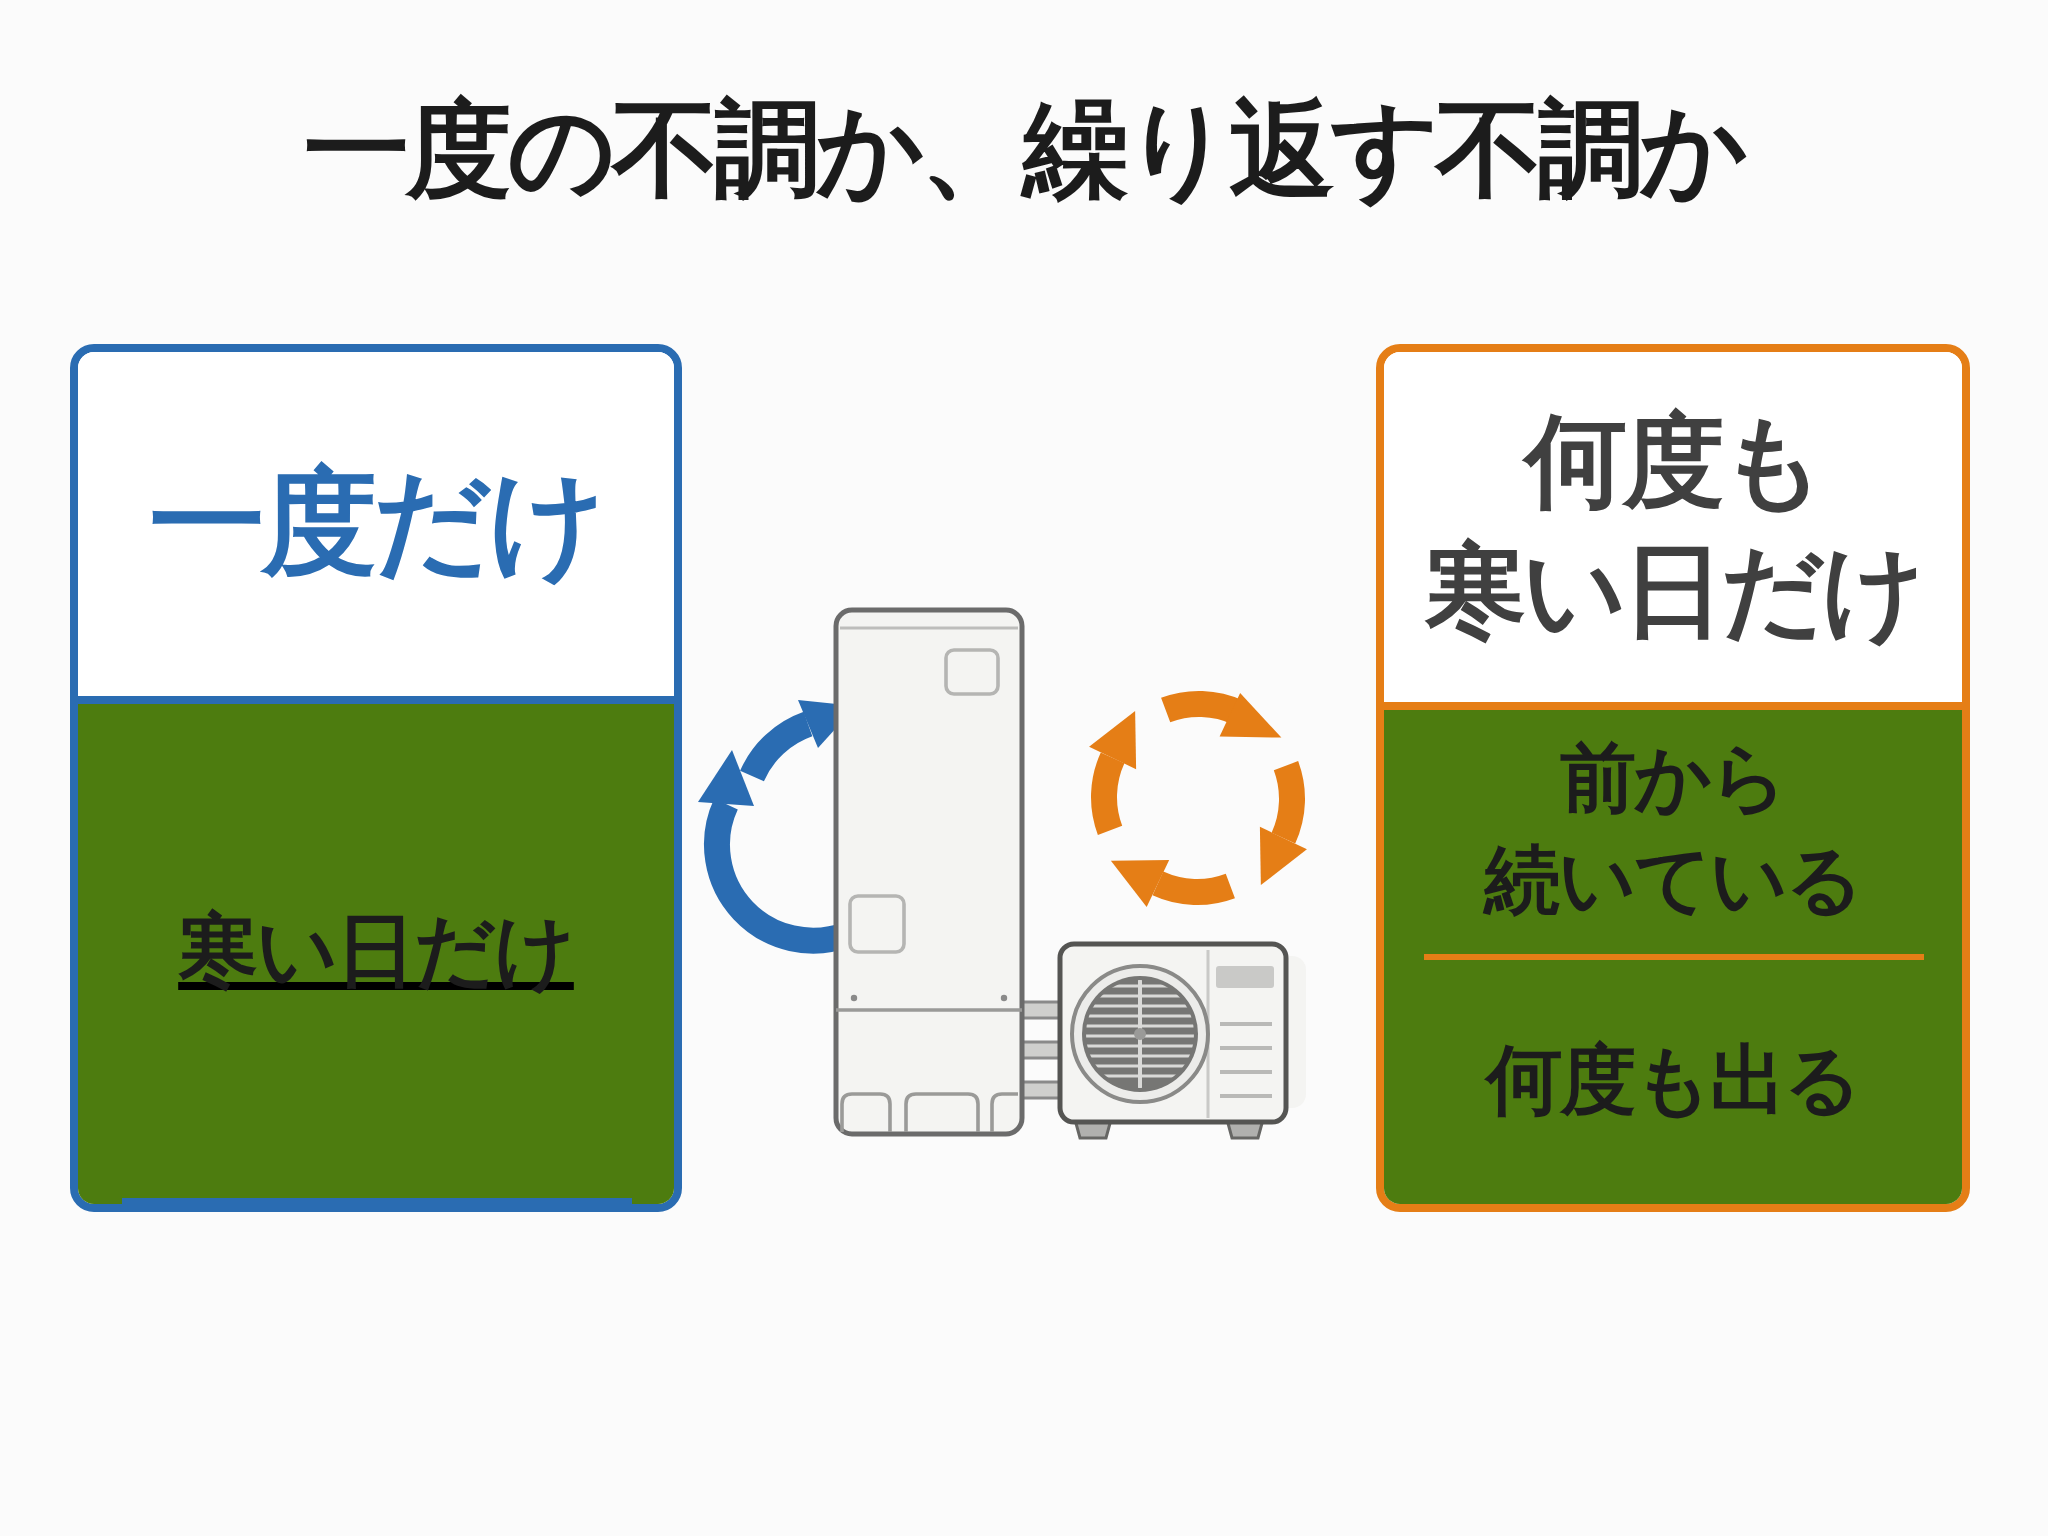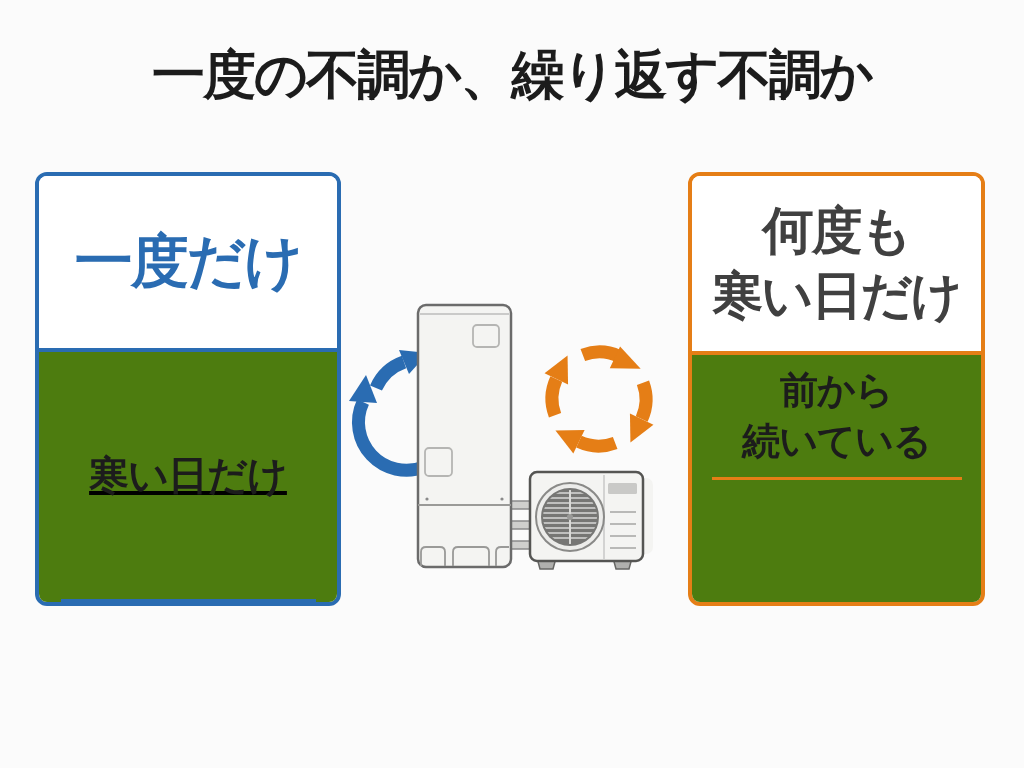--- a/index.html
+++ b/index.html
@@ -64,20 +64,21 @@
       <span>何度も</span>
       <span>寒い日だけ</span>
     </div>
     <div class="panel-body">
       <div class="cell">
         <span>前から</span>
         <span>続いている</span>
       </div>
       <div class="split"></div>
       <div class="cell">
+        <span>何度も出る</span>
       </div>
     </div>
   </div>
 
   <svg class="art" width="360" height="295" viewBox="330 290 360 295">
 
     <g fill="none" stroke="#2a6cb2" stroke-width="13">
       <path d="M 424 467 A 48 48 0 0 1 363 402"></path>
       <path d="M 376 388 A 48 48 0 0 1 404 362"></path>
       <polygon points="349,401 377,403 366,375" fill="#2a6cb2" stroke="none"></polygon>

